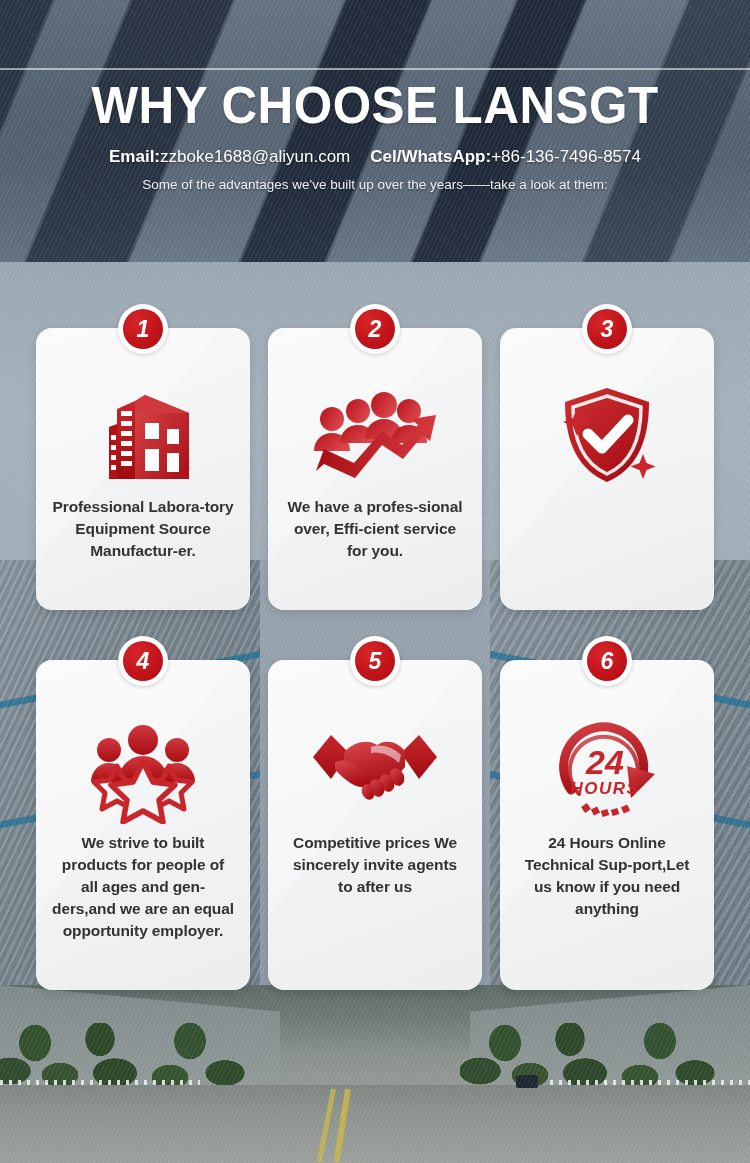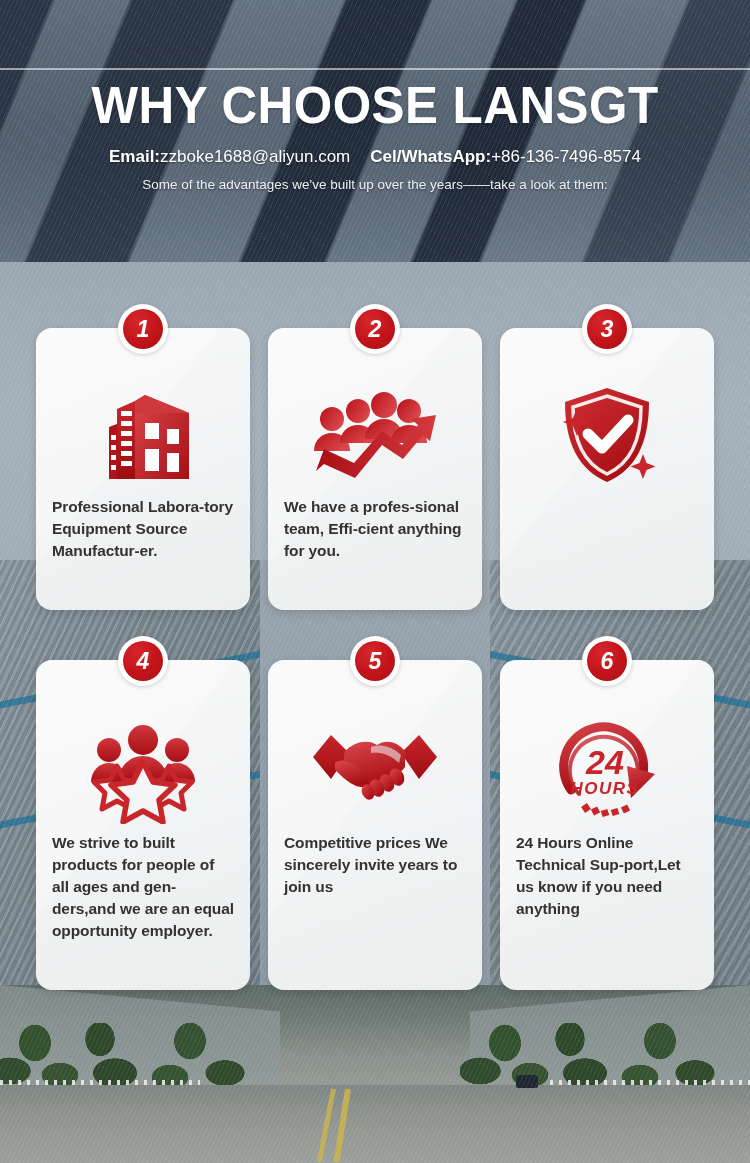--- a/index.html
+++ b/index.html
@@ -176,21 +176,21 @@
     display:flex; align-items:center; justify-content:center;
     line-height:1;
   }
   .icon-wrap {
     height:122px; display:flex; align-items:center; justify-content:flex-start;
     position:relative; z-index:2;
   }
   .card-text {
     position:relative; z-index:2;
     font-size:15.5px; font-weight:bold; color:#333333;
-    line-height:1.42; letter-spacing:-0.1px;
+    text-align:center; line-height:1.42; letter-spacing:-0.1px;
     padding:0 4px;
   }
   .row2 .icon-wrap { height:126px; }
 </style>
 </head>
 <body>
 
 <div id="page">
 
   <div class="bg-top"></div>
@@ -302,21 +302,21 @@
               <path d="M30 58c0-11 8-18 18-18s18 7 18 18z"></path>
             <circle cx="74" cy="20" r="13"></circle>
               <path d="M55 54c0-12 8-20 19-20s19 8 19 20z"></path>
             <circle cx="99" cy="26" r="12"></circle>
               <path d="M81 58c0-11 8-18 18-18s18 7 18 18z"></path>
           </g>
 
           <path d="M6 86 L14 64 L44 78 L72 46 L92 60 L108 40 L101 34 L126 30 L120 56 L113 50 L93 74 L72 60 L45 93 L14 79 Z" fill="url(#g2a)"></path>
         </svg>
       </div>
-      <div class="card-text">We have a profes-sional team, Effi-cient anything for you.</div>
+      <div class="card-text">We have a profes-sional over, Effi-cient service for you.</div>
     </div>
 
     <div class="card">
       <div class="badge">
         <div class="badge-inner">3</div>
       </div>
       <div class="icon-wrap">
         <svg width="104" height="106" viewBox="0 0 104 106">
           <defs>
             <linearGradient id="g3" x1="0" y1="0" x2="0.7" y2="1">
@@ -391,21 +391,21 @@
           <path d="M24 40 C30 34 44 40 54 50 C60 56 58 64 50 64 C42 64 28 52 24 46 Z" fill="url(#g5)"></path>
           <g fill="url(#g5)">
             <ellipse cx="86" cy="54" rx="7" ry="9" transform="rotate(-25 86 54)"></ellipse>
             <ellipse cx="76" cy="60" rx="7" ry="9" transform="rotate(-25 76 60)"></ellipse>
             <ellipse cx="66" cy="65" rx="7" ry="9" transform="rotate(-25 66 65)"></ellipse>
             <ellipse cx="57" cy="69" rx="6" ry="8" transform="rotate(-25 57 69)"></ellipse>
           </g>
           <path d="M60 24 C70 20 82 24 90 32 L88 40 C80 32 68 28 60 30 Z" fill="#f4f5f6" opacity=".55"></path>
         </svg>
       </div>
-      <div class="card-text">Competitive prices We sincerely invite years to join us</div>
+      <div class="card-text">Competitive prices We sincerely invite agents to after us</div>
     </div>
 
     <div class="card row2">
       <div class="badge">
         <div class="badge-inner">6</div>
       </div>
       <div class="icon-wrap">
         <svg width="112" height="106" viewBox="0 0 112 106">
           <defs>
             <linearGradient id="g6" x1="0" y1="0" x2="0.3" y2="1">

